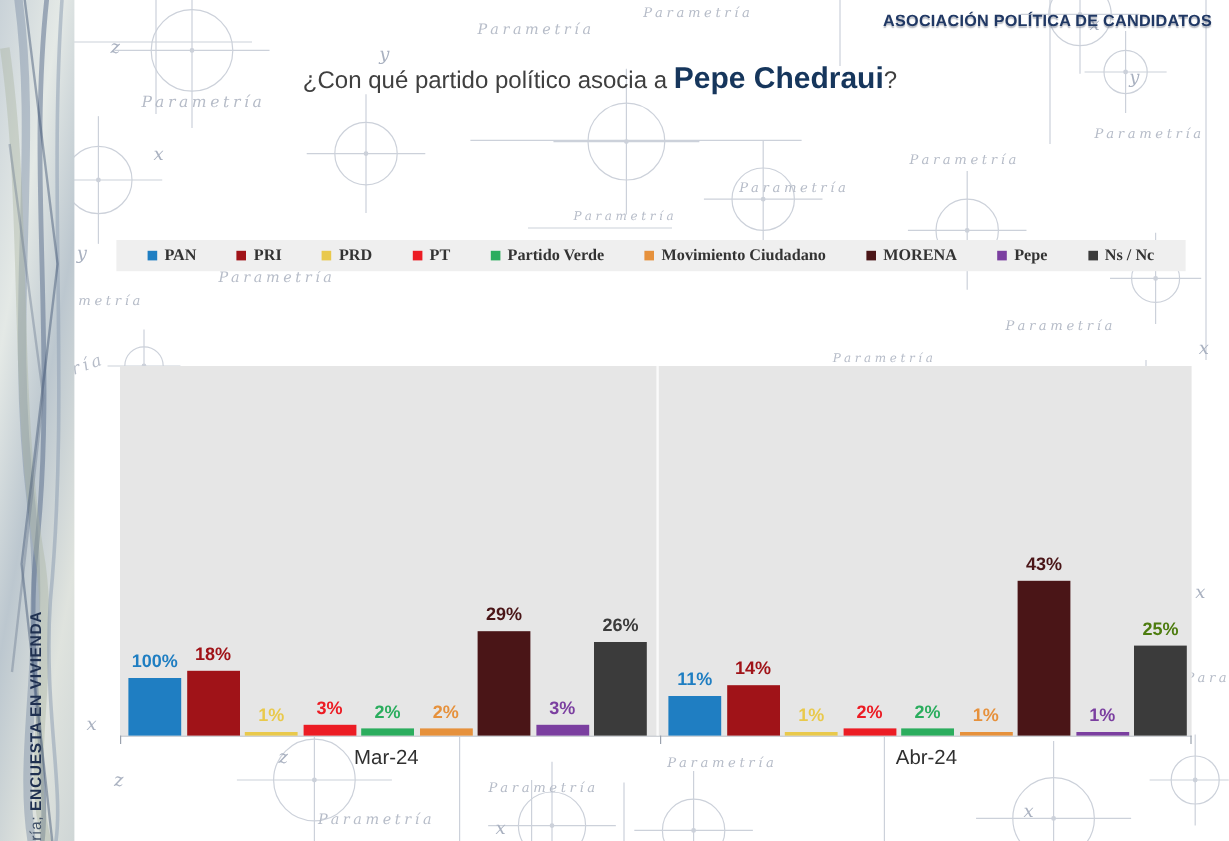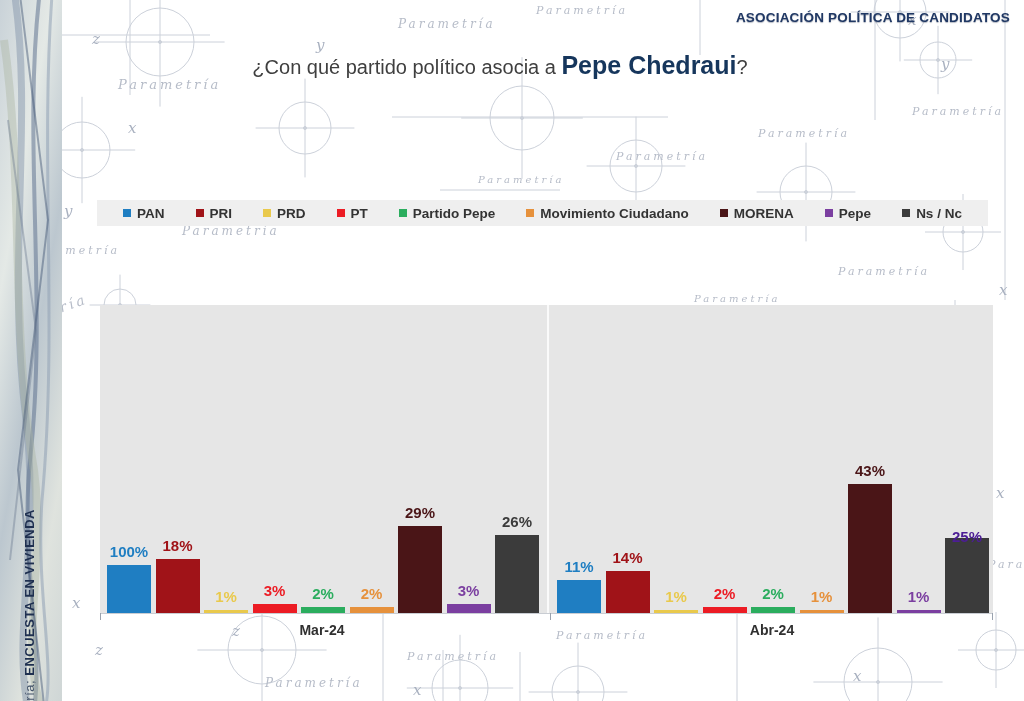--- a/index.html
+++ b/index.html
@@ -31,40 +31,40 @@
   }
   
   #title-block{position:absolute;left:180px;top:51px;width:640px;text-align:center;z-index:3;}
   #title-line{font-size:20px;color:#3f3f3f;}
   #title-line .hl{font-size:25px;font-weight:800;color:#16365c;}
   #subtitle{margin-top:3px;font-size:15px;font-weight:700;color:#7f7f7f;}
   
   #legend{
     position:absolute;left:97px;top:200px;width:891px;height:26px;z-index:3;
     background:#efefef;display:flex;align-items:center;
-    justify-content:space-between;padding:0 26px;box-sizing:border-box;
+    justify-content:space-between;padding:0 26px;box-sizing:border-box;font-family:Liberation Serif, serif;
   }
   .legend-item{display:flex;align-items:center;gap:6px;}
   .legend-swatch{width:8px;height:8px;flex:0 0 auto;}
   .legend-label{font-size:13.5px;font-weight:600;color:#333;white-space:nowrap;}
   
   #plot-area{
     position:absolute;left:100px;top:305px;width:893px;height:308px;z-index:2;
     background:#e6e6e6;border-bottom:1px solid #c9cdd3;
   }
   #group-divider{position:absolute;left:447px;top:0;width:2px;height:100%;background:#fafafa;}
   .bar{position:absolute;bottom:0;}
   .bar-label{
     position:absolute;transform:translateX(-50%);
     font-size:15px;font-weight:700;white-space:nowrap;
   }
   .axis-tick{position:absolute;top:308px;width:1px;height:7px;background:#9aa2ae;}
   .cat-label{
     position:absolute;top:622px;transform:translateX(-50%);z-index:3;
-    font-size:14px;color:#303030;font-weight:bold;
+    font-size:17px;color:#303030;
   }
 </style>
 </head>
 <body>
 
 <svg id="bg-layer" width="1024" height="701" viewBox="0 0 1024 701" xmlns="http://www.w3.org/2000/svg">
     <g stroke="#ccd1da" fill="none" stroke-width="1">
       <circle cx="160" cy="42" r="34"></circle>
       <line x1="95.4" y1="42" x2="224.6" y2="42"></line>
       <line x1="160" y1="-22.599999999999994" x2="160" y2="106.6"></line>
@@ -231,21 +231,21 @@
     <div class="legend-item">
       <span class="legend-swatch" style="background: rgb(233, 201, 76);"></span>
       <span class="legend-label">PRD</span>
     </div>
     <div class="legend-item">
       <span class="legend-swatch" style="background: rgb(236, 28, 36);"></span>
       <span class="legend-label">PT</span>
     </div>
     <div class="legend-item">
       <span class="legend-swatch" style="background: rgb(43, 173, 94);"></span>
-      <span class="legend-label">Partido Pepe</span>
+      <span class="legend-label">Partido Verde</span>
     </div>
     <div class="legend-item">
       <span class="legend-swatch" style="background: rgb(230, 145, 60);"></span>
       <span class="legend-label">Movimiento Ciudadano</span>
     </div>
     <div class="legend-item">
       <span class="legend-swatch" style="background: rgb(74, 21, 23);"></span>
       <span class="legend-label">MORENA</span>
     </div>
     <div class="legend-item">
@@ -289,19 +289,19 @@
     <div class="bar-label" style="left: 624.5px; bottom: 11px; color: rgb(236, 28, 36);">2%</div>
     <div class="bar" style="left: 651px; width: 44px; height: 6px; background: rgb(43, 173, 94);"></div>
     <div class="bar-label" style="left: 673px; bottom: 11px; color: rgb(43, 173, 94);">2%</div>
     <div class="bar" style="left: 699.5px; width: 44px; height: 3px; background: rgb(230, 145, 60);"></div>
     <div class="bar-label" style="left: 721.5px; bottom: 8px; color: rgb(230, 145, 60);">1%</div>
     <div class="bar" style="left: 748px; width: 44px; height: 129px; background: rgb(74, 21, 23);"></div>
     <div class="bar-label" style="left: 770px; bottom: 134px; color: rgb(74, 21, 23);">43%</div>
     <div class="bar" style="left: 796.5px; width: 44px; height: 3px; background: rgb(123, 63, 160);"></div>
     <div class="bar-label" style="left: 818.5px; bottom: 8px; color: rgb(123, 63, 160);">1%</div>
     <div class="bar" style="left: 845px; width: 44px; height: 75px; background: rgb(59, 59, 59);"></div>
-    <div class="bar-label" style="left: 867px; bottom: 68px; color: #4c1d95;">25%</div>
+    <div class="bar-label" style="left: 867px; bottom: 80px; color: #4d7c0f;">25%</div>
     <div class="axis-tick" style="left: 450px;"></div>
     <div class="axis-tick" style="left: 892px;"></div>
   </div>
 
 <div class="cat-label" style="left:322px">Mar-24</div>
 <div class="cat-label" style="left:772px">Abr-24</div>
 
 </body></html>

